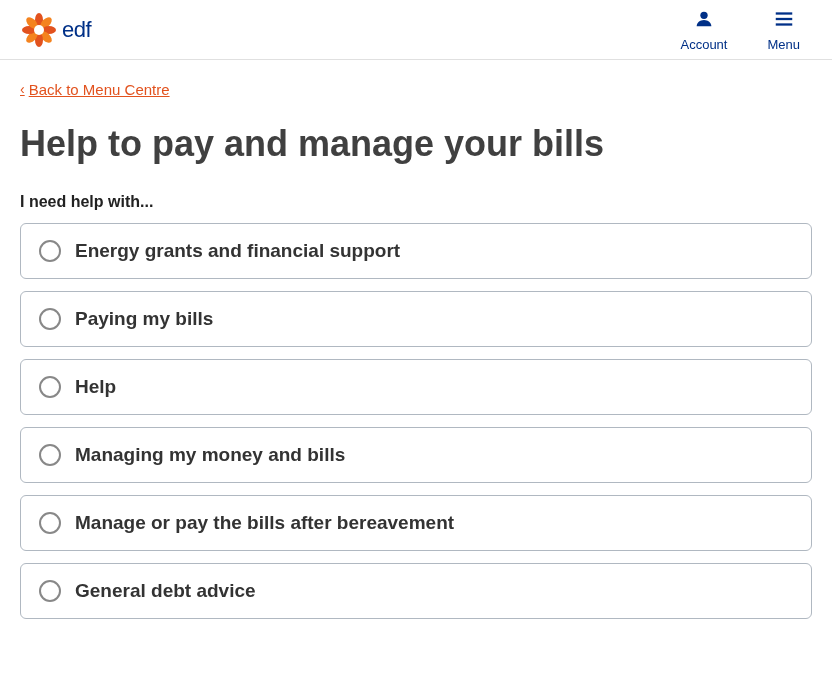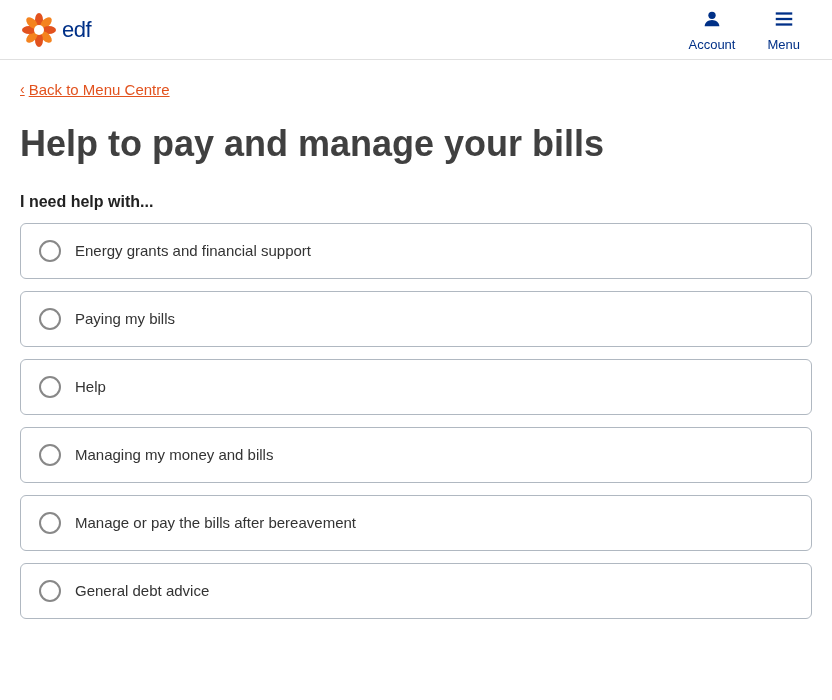--- a/index.html
+++ b/index.html
@@ -42,21 +42,21 @@
       font-size: 22px;
       font-weight: normal;
       color: #003087;
       letter-spacing: -0.5px;
       text-align: center;
     }
 
     .header-right {
       display: flex;
       align-items: center;
-      gap: 8px;
+      gap: 16px;
     }
 
     .header-btn {
       display: flex;
       flex-direction: column;
       align-items: center;
       gap: 2px;
       background: none;
       border: none;
       cursor: pointer;
@@ -130,22 +130,23 @@
       border-radius: 50%;
       border: 2px solid #888;
       background: #fff;
       flex-shrink: 0;
       display: flex;
       align-items: center;
       justify-content: center;
     }
 
     .radio-option-label {
-      font-size: 15px;
+      font-size: 19px;
       color: #333;
+      font-weight: bold;
     }
   </style>
 </head>
 <body>
 
 <header class="header">
   <div class="logo-area">
     <div class="edf-logo">
 
       <svg width="38" height="38" viewBox="0 0 38 38">

